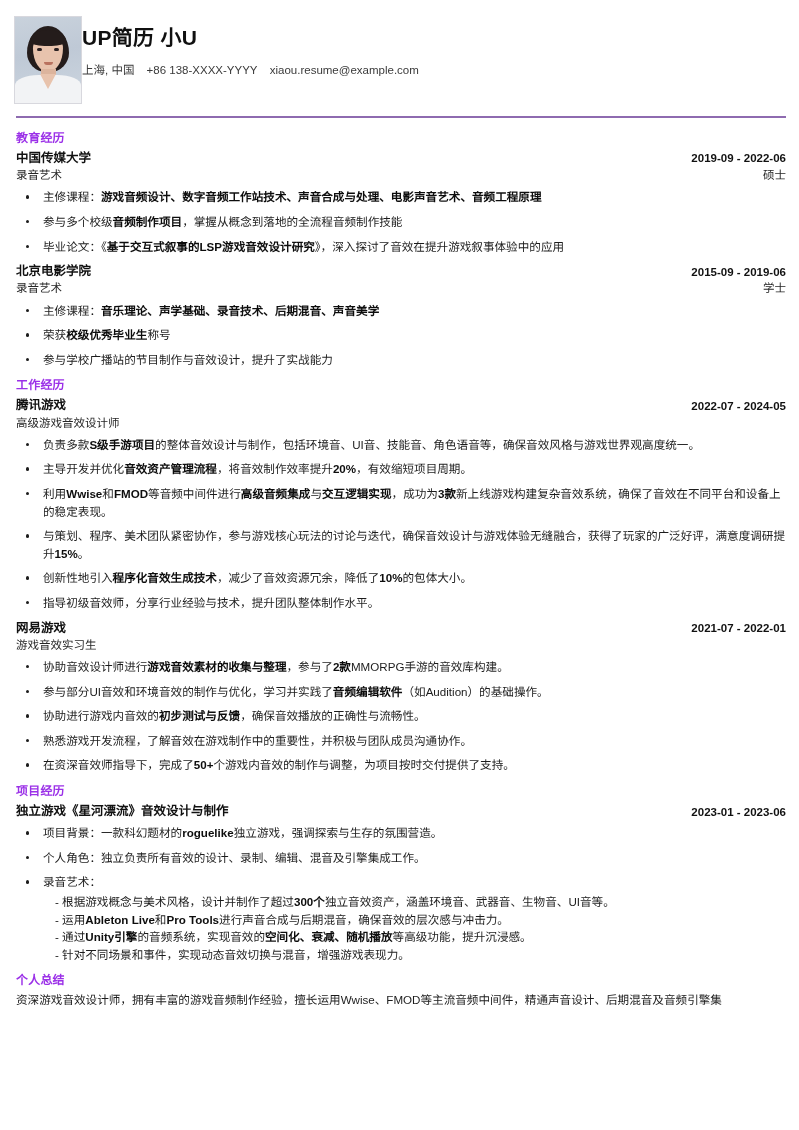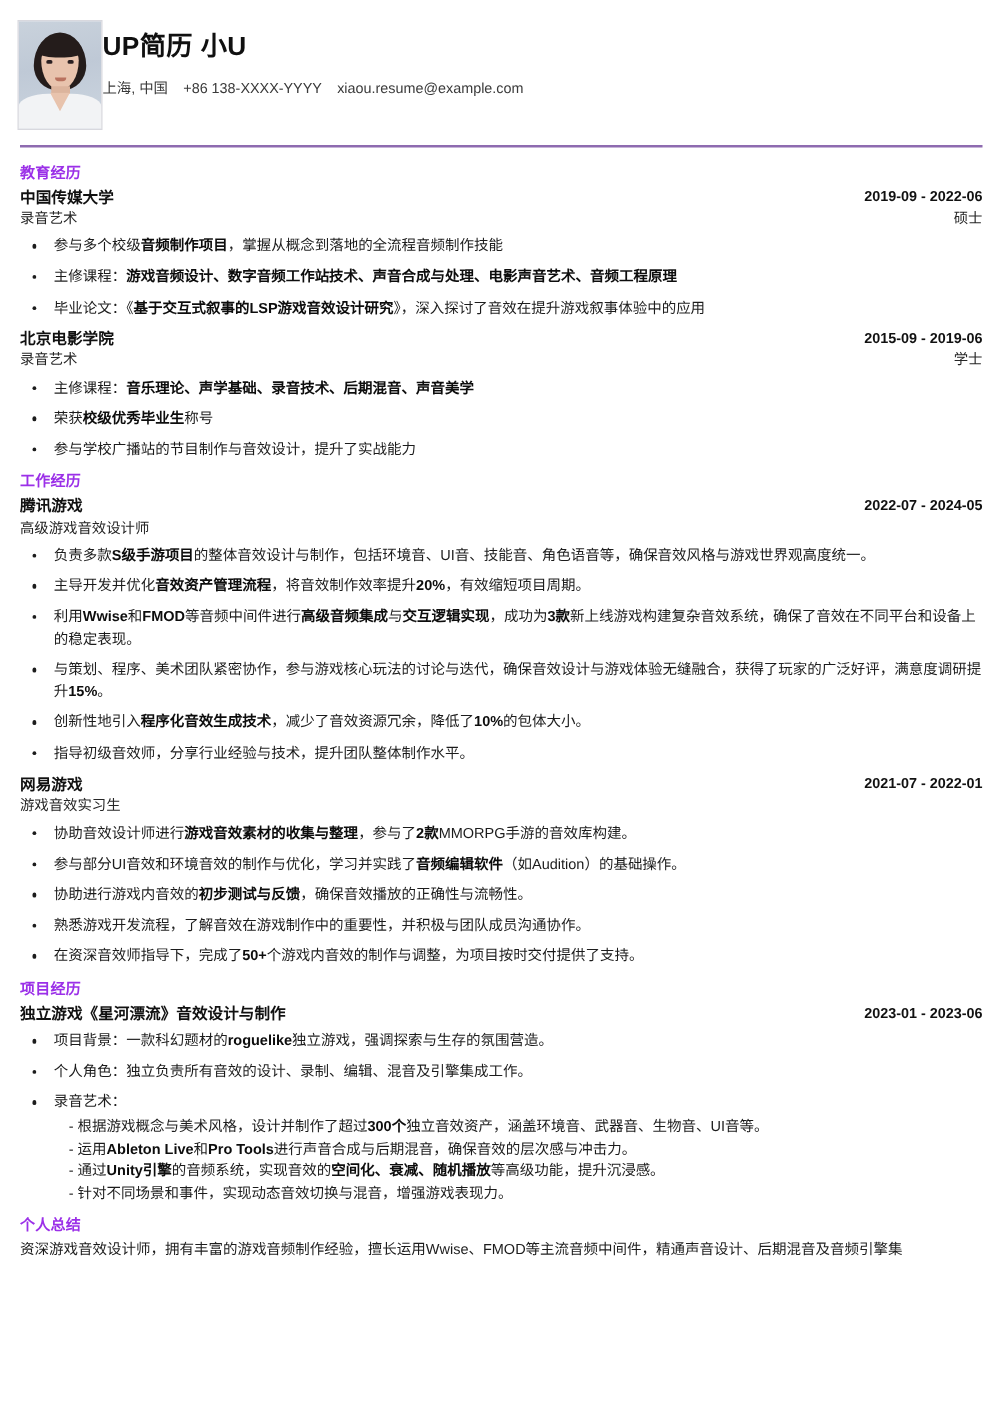--- a/index.html
+++ b/index.html
@@ -146,21 +146,21 @@
     color: #9b30e8;
     font-size: 12px;
     font-weight: bold;
     margin: 7px 0 4px 2px;
     letter-spacing: .2px;
   }
   .entry { margin: 0 0 2px 2px; }
   .entry-row {
     display: flex;
     justify-content: space-between;
-    align-items: center;
+    align-items: flex-end;
     width: 770px;
   }
   .entry-org {
     font-size: 12.5px;
     font-weight: bold;
     color: #111111;
     line-height: 1.45;
   }
   .entry-date {
     font-size: 11.5px;
@@ -260,22 +260,22 @@
     <div class="entry">
       <div class="entry-row">
         <div class="entry-org">中国传媒大学</div>
         <div class="entry-date">2019-09 - 2022-06</div>
       </div>
       <div class="entry-row">
         <div class="entry-role">录音艺术</div>
         <div class="entry-degree">硕士</div>
       </div>
       <ul class="bullets">
+          <li>主修课程：<b>游戏音频设计、数字音频工作站技术、声音合成与处理、电影声音艺术、音频工程原理</b></li>
           <li>参与多个校级<b>音频制作项目</b>，掌握从概念到落地的全流程音频制作技能</li>
-          <li>主修课程：<b>游戏音频设计、数字音频工作站技术、声音合成与处理、电影声音艺术、音频工程原理</b></li>
           <li>毕业论文：《<b>基于交互式叙事的LSP游戏音效设计研究</b>》，深入探讨了音效在提升游戏叙事体验中的应用</li>
         </ul>
     </div>
 
     <div class="entry">
       <div class="entry-row">
         <div class="entry-org">北京电影学院</div>
         <div class="entry-date">2015-09 - 2019-06</div>
       </div>
       <div class="entry-row">

